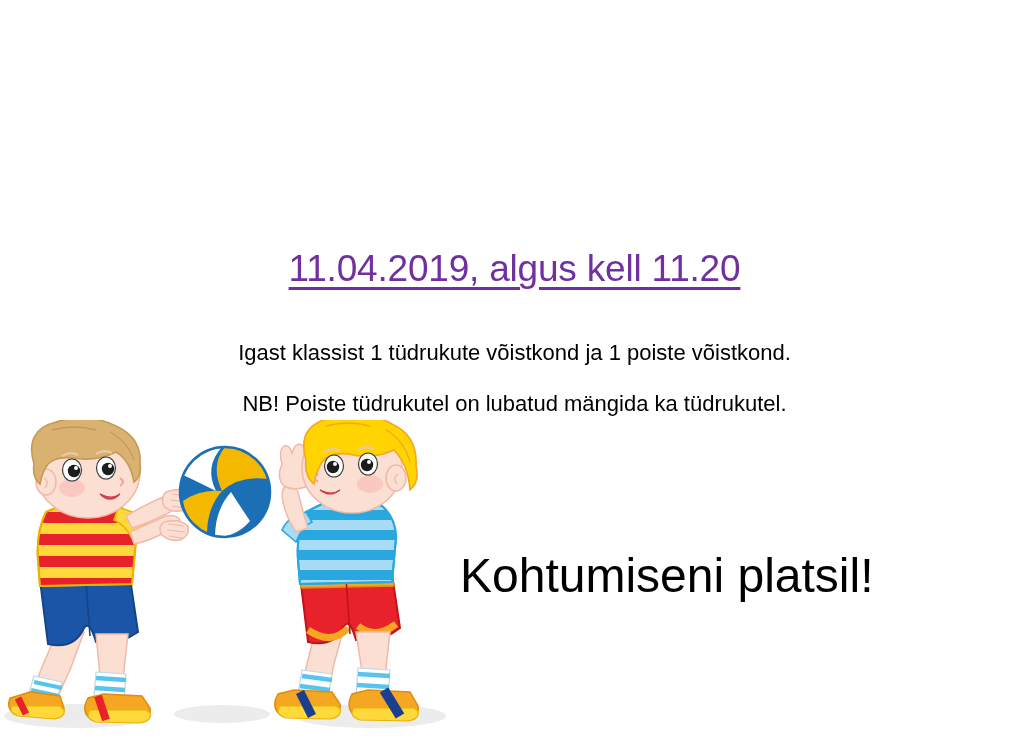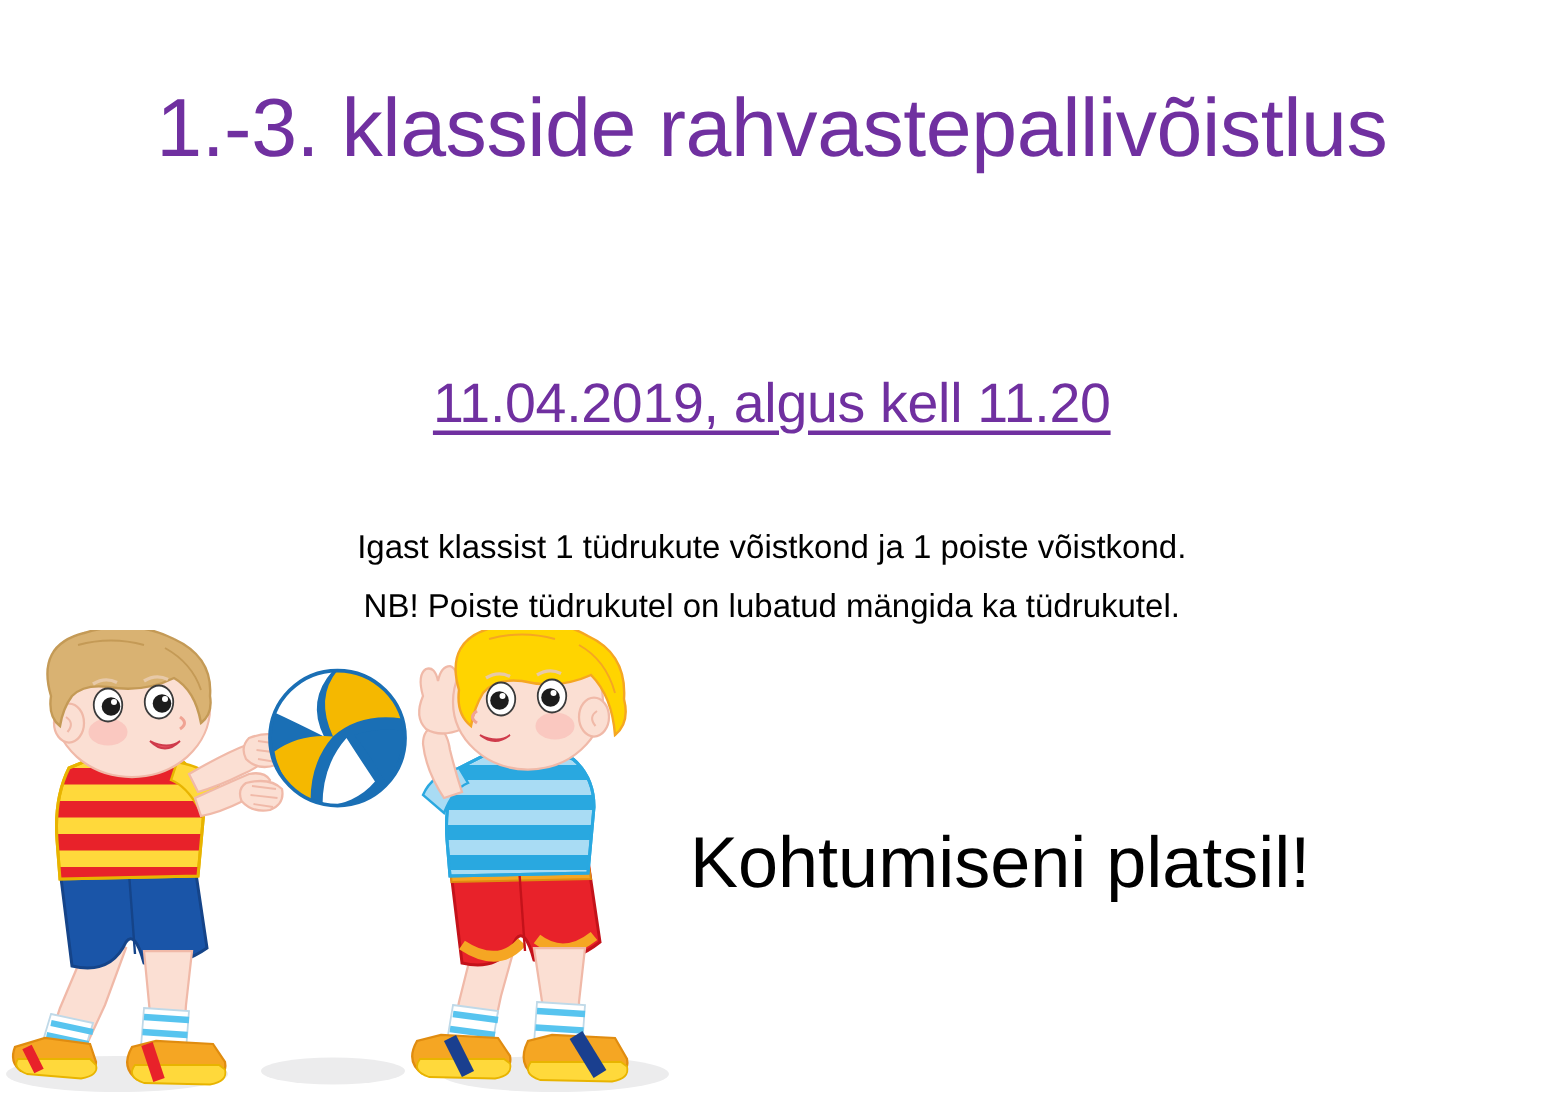--- a/index.html
+++ b/index.html
@@ -53,21 +53,21 @@
   .note {
     position: absolute;
     left: 0;
     width: 1029px;
     text-align: center;
     font-size: 22px;
     color: #000000;
     font-weight: 400;
     white-space: nowrap;
   }
-  .note-1 { top: 340px; margin-top: 12px; }
+  .note-1 { top: 340px; }
   .note-2 { top: 391px; }
 
   .closing {
     position: absolute;
     left: 460px;
     top: 548px;
     font-size: 48px;
     color: #000000;
     font-weight: 400;
     white-space: nowrap;
@@ -81,21 +81,20 @@
     width: 520px;
     height: 321px;
   }
   .art svg { display: block; }
 </style>
 </head>
 <body>
 
 <div id="poster">
 
-  <div class="title">1.-3. klasside rahvastepallivõistlus</div>
 
   <div class="datetime">
     <span class="ul">11.04.2019, algus kell 11.20</span>
   </div>
 
   <div class="note note-1">Igast klassist 1 tüdrukute võistkond ja 1 poiste võistkond.</div>
   <div class="note note-2">NB! Poiste tüdrukutel on lubatud mängida ka tüdrukutel.</div>
 
   <div class="closing">Kohtumiseni platsil!</div>
 

